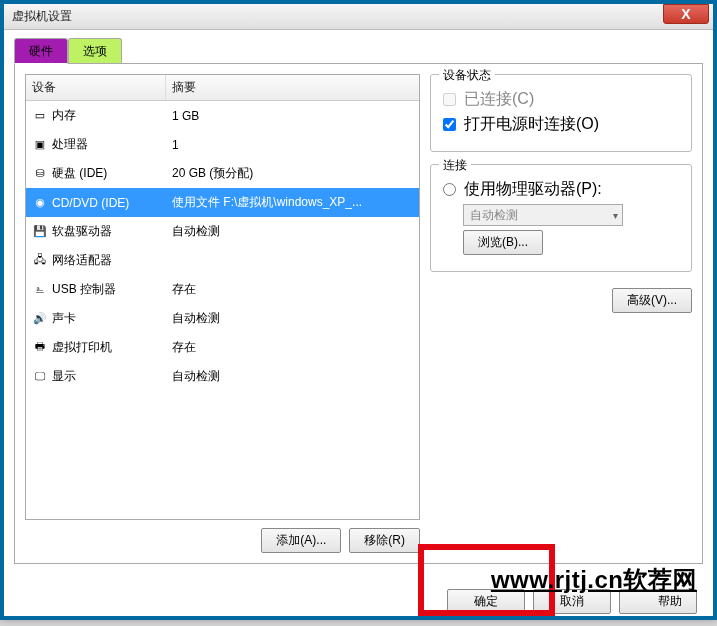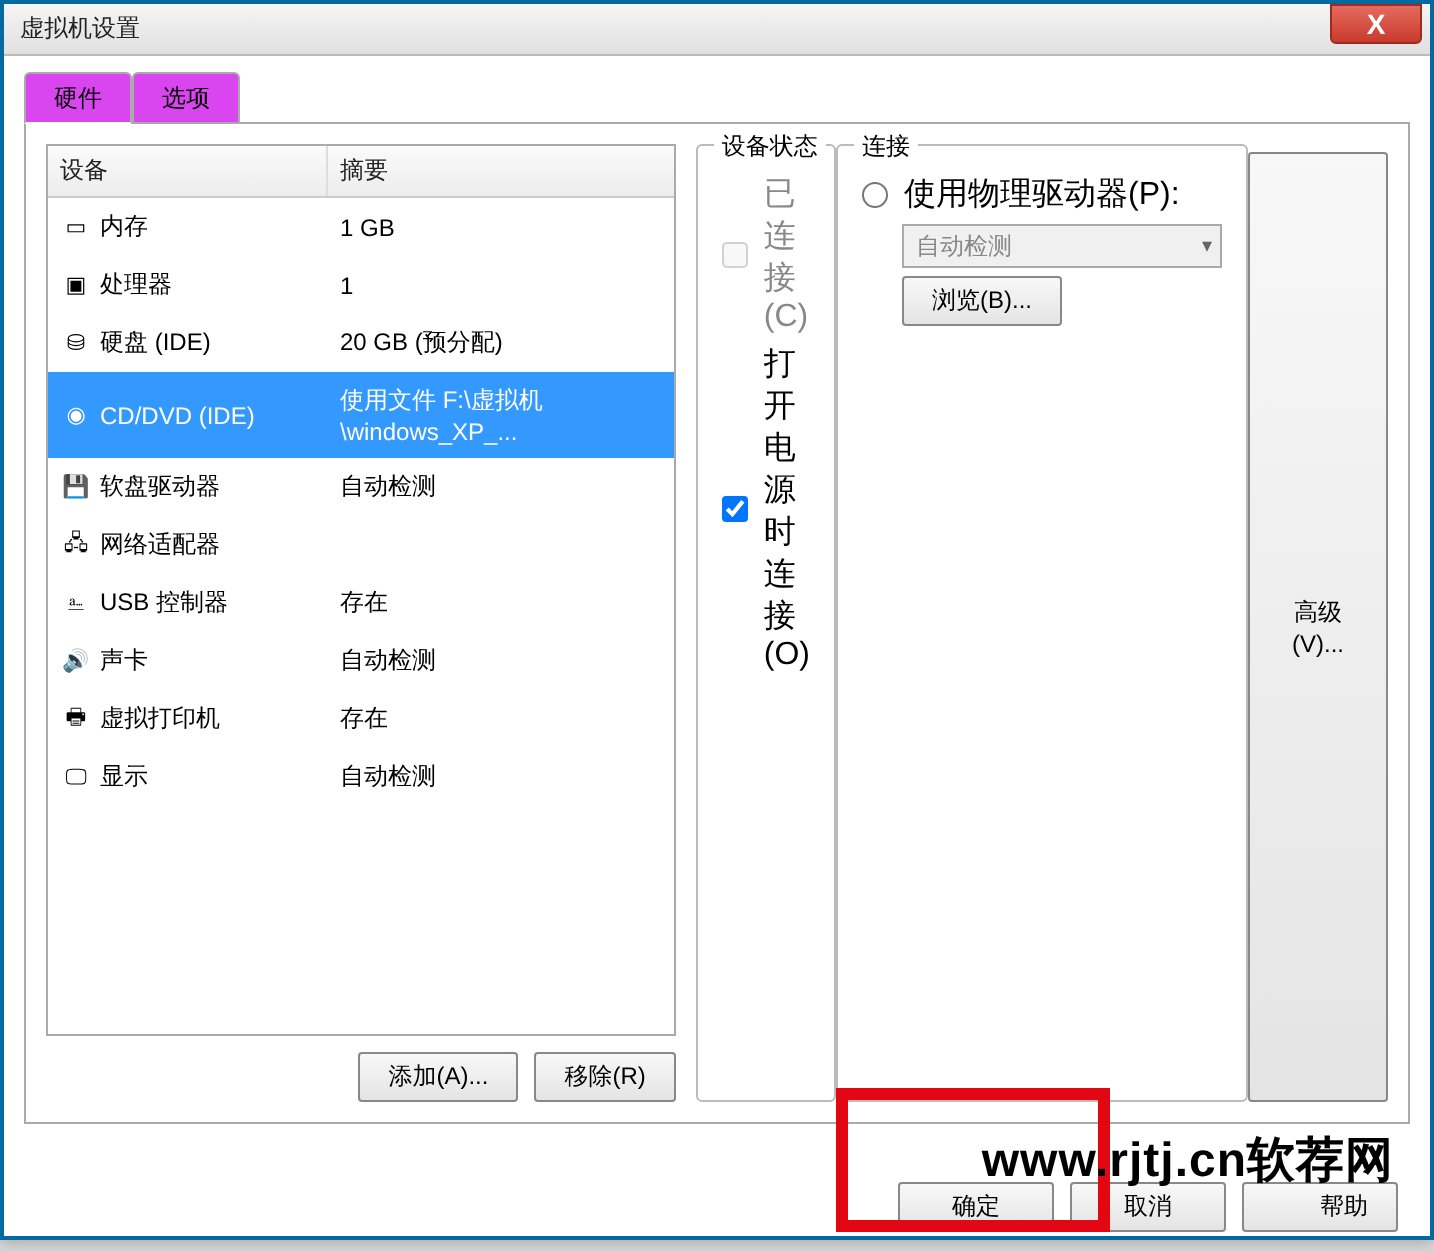--- a/index.html
+++ b/index.html
@@ -10,21 +10,21 @@
     width: 717px;
     height: 626px;
     position: relative;
     overflow: hidden;
   }
   .window {
     position: absolute;
     top: 0; left: 0;
     width: 717px; height: 620px;
     background: #fff;
-    border: 2px solid #0369a1;
+    border: 4px solid #0369a1;
     box-shadow: 0 0 8px rgba(0,0,0,0.3);
   }
   .titlebar {
     height: 26px;
     background: linear-gradient(to bottom,#f5f5f5,#e0e0e0);
     border-bottom: 1px solid #bbb;
     display: flex;
     align-items: center;
     padding-left: 8px;
     position: relative;
@@ -43,28 +43,28 @@
   .content { padding: 8px 10px; }
   .tabs {
     display: flex;
     border-bottom: 1px solid #aaa;
     margin-bottom: 0;
   }
   .tab {
     padding: 4px 14px 3px;
     border: 1px solid #aaa;
     border-bottom: none;
-    background: #d946ef;
+    background: #bef264;
     margin-right: 0;
     border-radius: 3px 3px 0 0;
     position: relative;
     cursor: pointer;
   }
   .tab.active {
-    background: #d946ef;
+    background: #a21caf;
     border-bottom: 1px solid #fff;
     margin-bottom: -1px;
     z-index: 2;
   }
   .dialog-body {
     border: 1px solid #aaa;
     border-top: none;
     padding: 10px;
     display: flex;
     gap: 10px;
@@ -107,21 +107,21 @@
     padding: 3px 14px;
     border: 1px solid #888;
     border-radius: 2px;
     background: linear-gradient(to bottom,#f8f8f8,#e4e4e4);
     cursor: pointer;
     font-size: 12px;
     font-family: inherit;
     min-width: 70px;
     text-align:center;
   }
-  .right-panel { flex:1; display:flex; flex-direction:row; }
+  .right-panel { flex:1; display:flex; flex-direction:column; gap:12px; }
   .groupbox {
     border: 1px solid #bbb;
     border-radius: 3px;
     padding: 10px 12px 12px;
     position:relative;
   }
   .groupbox-title {
     position:absolute; top:-8px; left:8px;
     background:#fff; padding:0 4px;
     font-size:12px;
@@ -155,20 +155,21 @@
     bottom: 2px; right: 16px;
     display:flex; gap:8px;
   }
   .watermark {
     position:absolute;
     bottom: 30px; right: 20px;
     font-size: 24px; font-weight:bold;
     color:#000;
     z-index: 50;
     letter-spacing:0.5px;
+    text-decoration:underline;
   }
 </style>
 </head>
 <body>
 
 <div class="window">
 
   <div class="titlebar">
     <span class="titlebar-text">虚拟机设置</span>
     <div class="close-btn">

